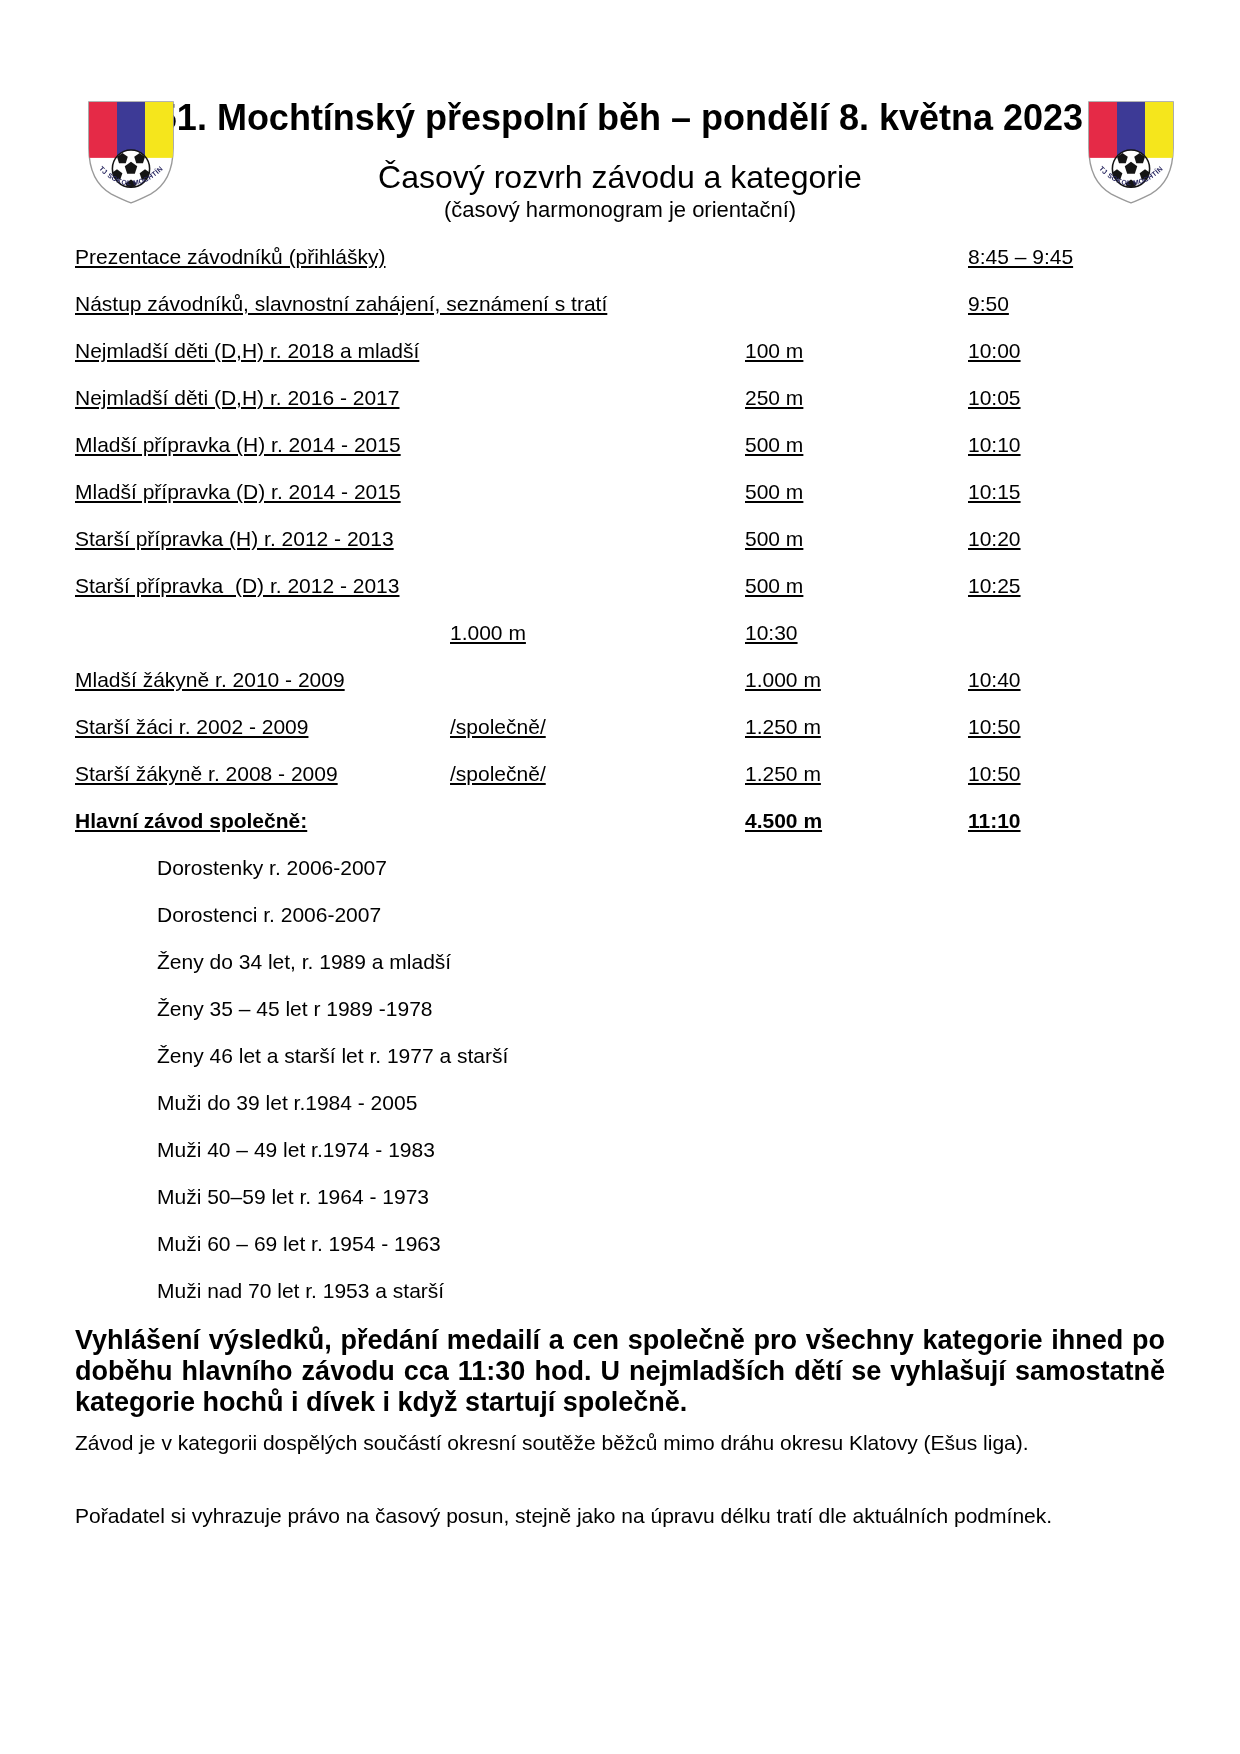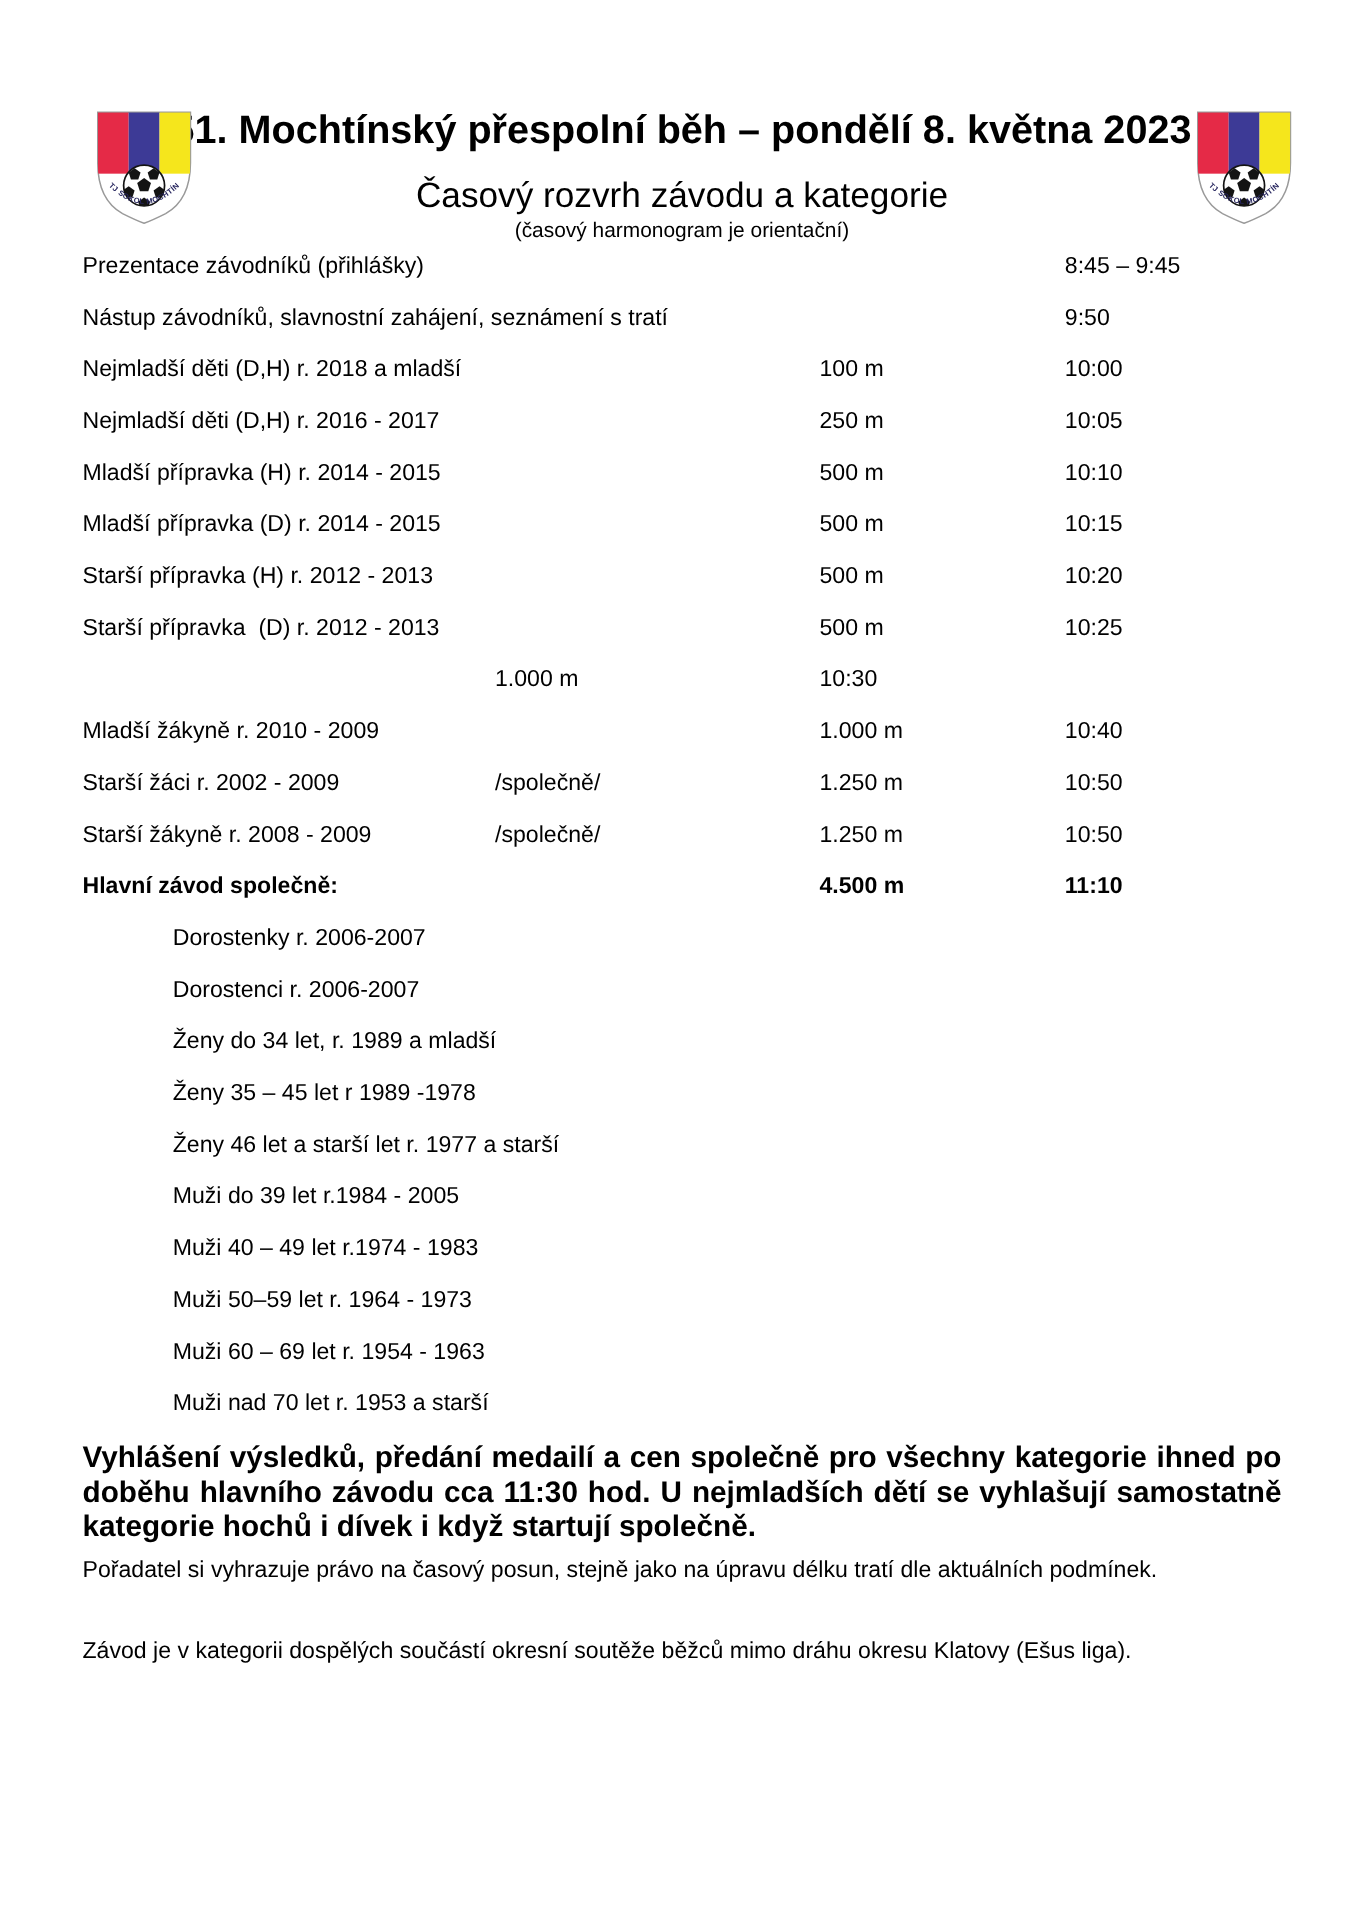--- a/index.html
+++ b/index.html
@@ -13,24 +13,24 @@
   .content{padding:0 75px;}
 
   
   .header{position:relative;padding-top:102px;text-align:center;}
   .logo{position:absolute;top:97px;width:98px;height:110px;}
   .logo-left{left:82px;}
   .logo-right{right:60px;}
   .logo svg{width:100%;height:100%;display:block;}
   h1.event-title{margin:0;font-size:36px;line-height:32px;font-weight:bold;}
   h2.schedule-title{margin:24px 0 0 0;font-size:32px;line-height:38px;font-weight:normal;}
-  .disclaimer{margin-top:3px;font-size:19px;line-height:22px;}
-
-  
-  .schedule{margin-top:8px;}
+  .disclaimer{margin-top:3px;font-size:22px;line-height:22px;}
+
+  
+  .schedule{margin-top:23px;text-decoration:underline;}
   .s-row{
     display:grid;
     grid-template-columns:375px 295px 223px auto;
     align-items:baseline;
     font-size:21px;line-height:26px;
     margin-bottom:21px;
   }
   .s-row .cell{white-space:pre;overflow:visible;}
   .s-row.bold{font-weight:bold;}
   .s-row.gap-top{margin-top:7px;}
@@ -234,17 +234,17 @@
       <div class="cat">Ženy 35 – 45 let r 1989 -1978</div>
       <div class="cat">Ženy 46 let a starší let r. 1977 a starší</div>
       <div class="cat">Muži do 39 let r.1984 - 2005</div>
       <div class="cat">Muži 40 – 49 let r.1974 - 1983</div>
       <div class="cat">Muži 50–59 let r. 1964 - 1973</div>
       <div class="cat">Muži 60 – 69 let r. 1954 - 1963</div>
       <div class="cat">Muži nad 70 let r. 1953 a starší</div>
     </div>
 
     <p class="p-bold">Vyhlášení výsledků, předání medailí a cen společně pro všechny kategorie ihned po doběhu hlavního závodu cca 11:30 hod. U nejmladších dětí se vyhlašují samostatně kategorie hochů i dívek i když startují společně.</p>
+    <p class="p-normal">Závod je v kategorii dospělých součástí okresní soutěže běžců mimo dráhu okresu Klatovy (Ešus liga).</p>
     <p class="p-normal">Pořadatel si vyhrazuje právo na časový posun, stejně jako na úpravu délku tratí dle aktuálních podmínek.</p>
-    <p class="p-normal">Závod je v kategorii dospělých součástí okresní soutěže běžců mimo dráhu okresu Klatovy (Ešus liga).</p>
 
   </div>
 </div>
 
 </body></html>

